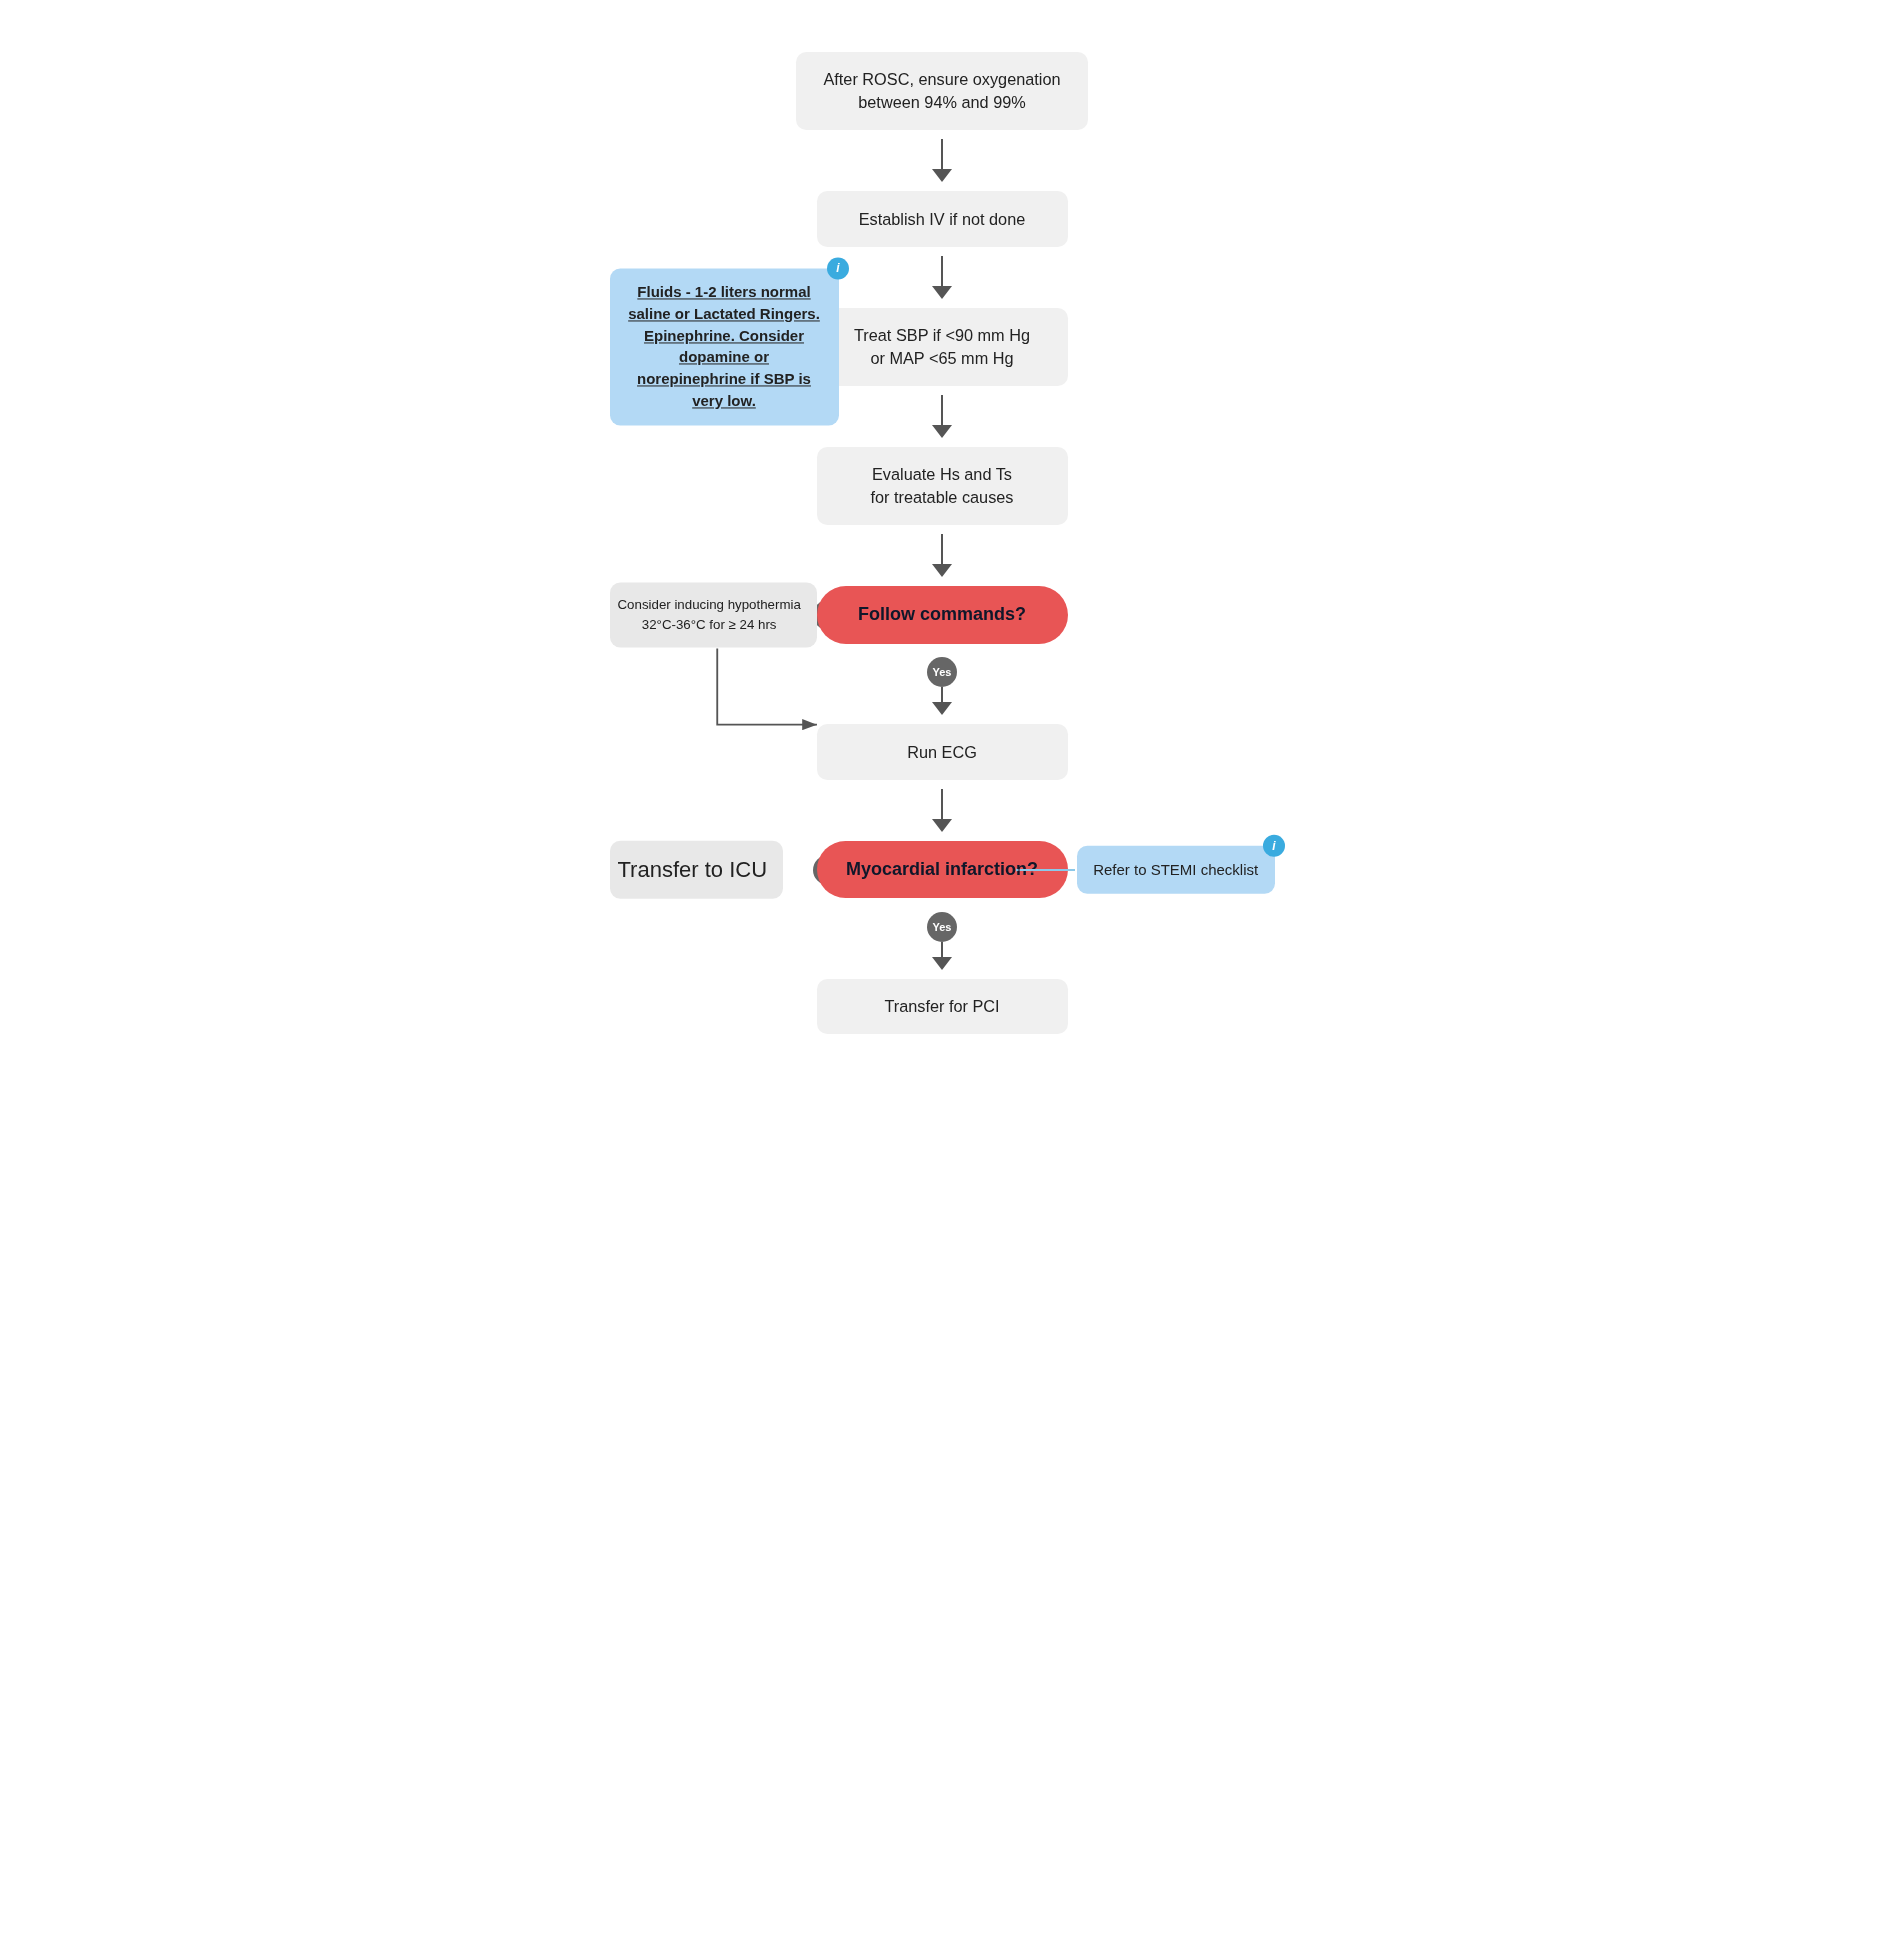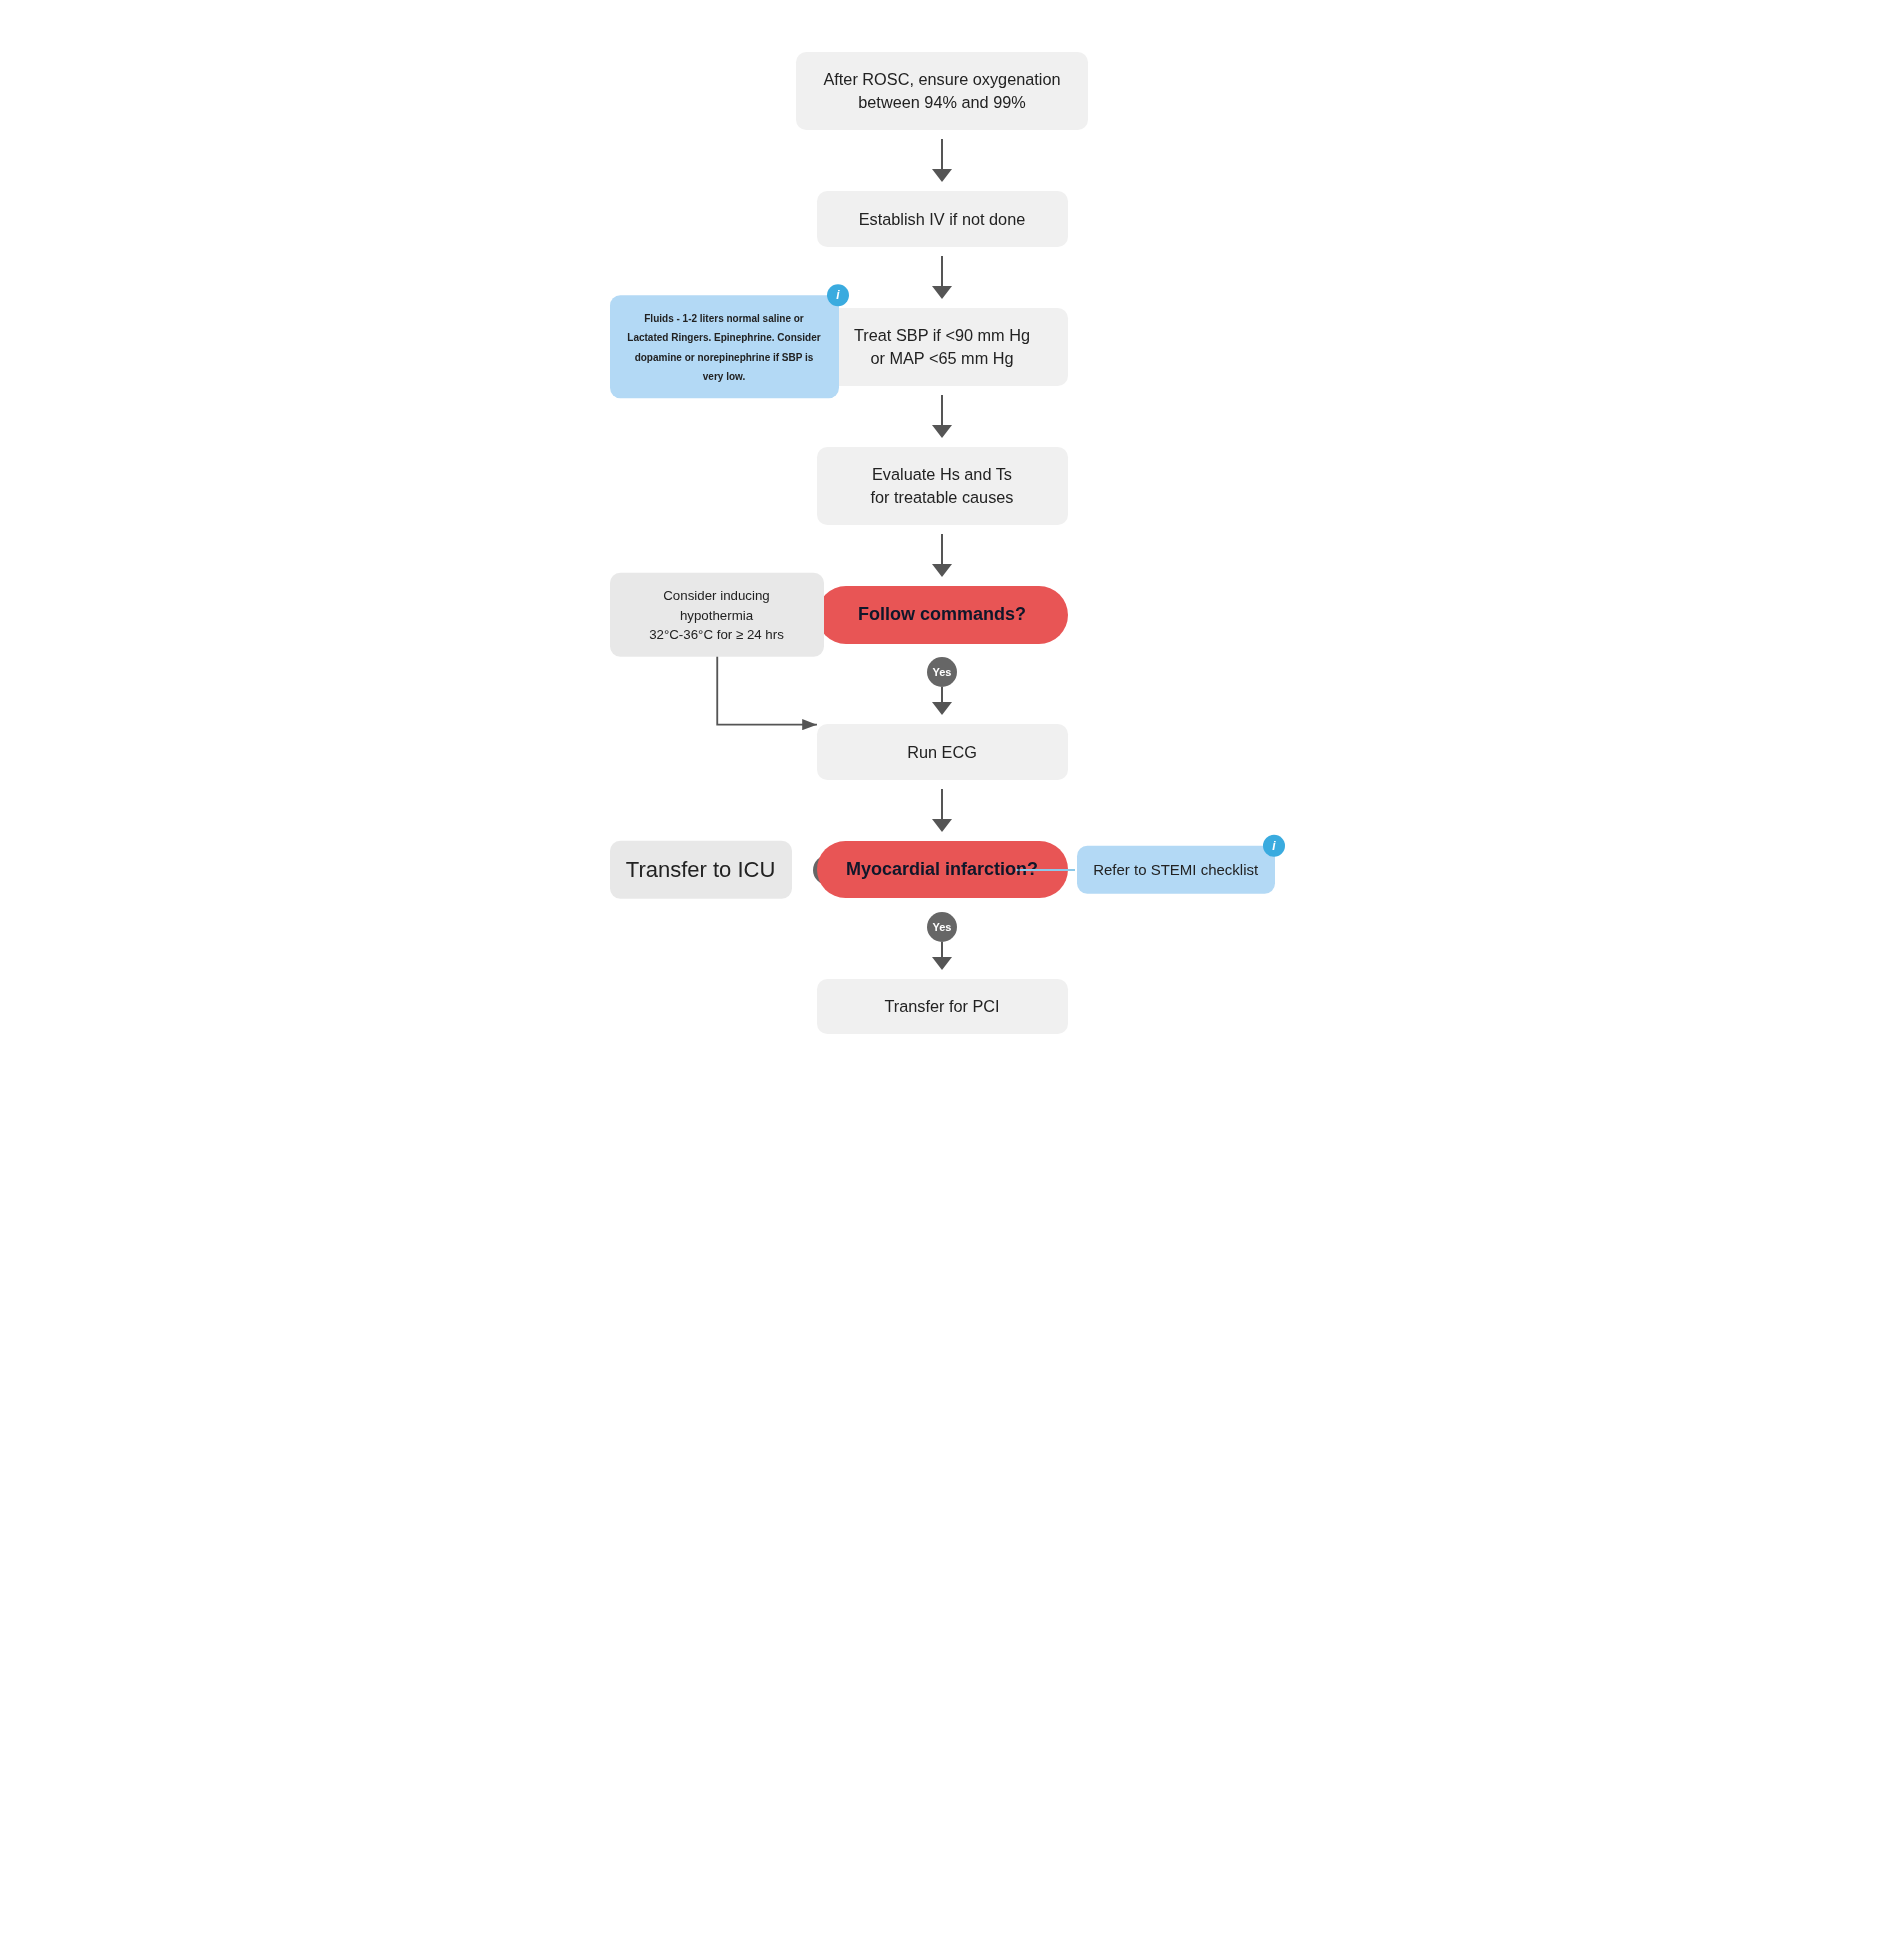--- a/index.html
+++ b/index.html
@@ -115,20 +115,21 @@
       display: flex;
       align-items: center;
       justify-content: center;
       font-size: 12px;
       font-weight: 700;
       font-style: italic;
     }
 
     .side-note.gray {
       background: #e8e8e8;
+      padding-left: 8px;
     }
 
     
     .svg-overlay {
       position: absolute;
       top: 0; left: 0;
       width: 100%;
       height: 100%;
       pointer-events: none;
       z-index: 1;
@@ -156,21 +157,21 @@
   </div>
 
   <div class="connector">
     <div class="arrow-line" style="height:30px;"></div>
     <div class="arrow-down"></div>
   </div>
 
   <div style="position:relative; width:100%; display:flex; justify-content:center;">
 
     <div class="side-note" style="position:absolute; left: 22px; top: 50%; transform: translateY(-50%); background:#b3d9f5; max-width: 229px; text-align:center;">
-      <span style="font-size:10px; font-weight:600;">Fluids - 1-2 liters normal saline or Lactated Ringers. Epinephrine. Consider dopamine or norepinephrine if SBP is very low.</span>
+      <span style="font-size:15px; font-weight:600;text-decoration:underline;">Fluids - 1-2 liters normal saline or Lactated Ringers. Epinephrine. Consider dopamine or norepinephrine if SBP is very low.</span>
       <div class="info-badge" style="position:absolute;top:-10.3px;right:-10.3px;background:#3aabdf;color:#fff;border-radius:50%;width:22px;height:22px;display:flex;align-items:center;justify-content:center;font-size:12px;font-weight:700;font-style:italic;">i</div>
     </div>
 
     <svg style="position:absolute;left:251px;top:50%;transform:translateY(-50%);pointer-events:none;z-index:2;" width="59" height="15" viewBox="0 0 80 20">
       <defs>
         <marker id="arrowhead-blue" markerWidth="8" markerHeight="6" refX="8" refY="3" orient="auto">
           <polygon points="0 0, 8 3, 0 6" fill="#3aabdf"></polygon>
         </marker>
       </defs>
       <line x1="0" y1="10" x2="70" y2="10" stroke="#3aabdf" stroke-width="2.5" marker-end="url(#arrowhead-blue)"></line>

